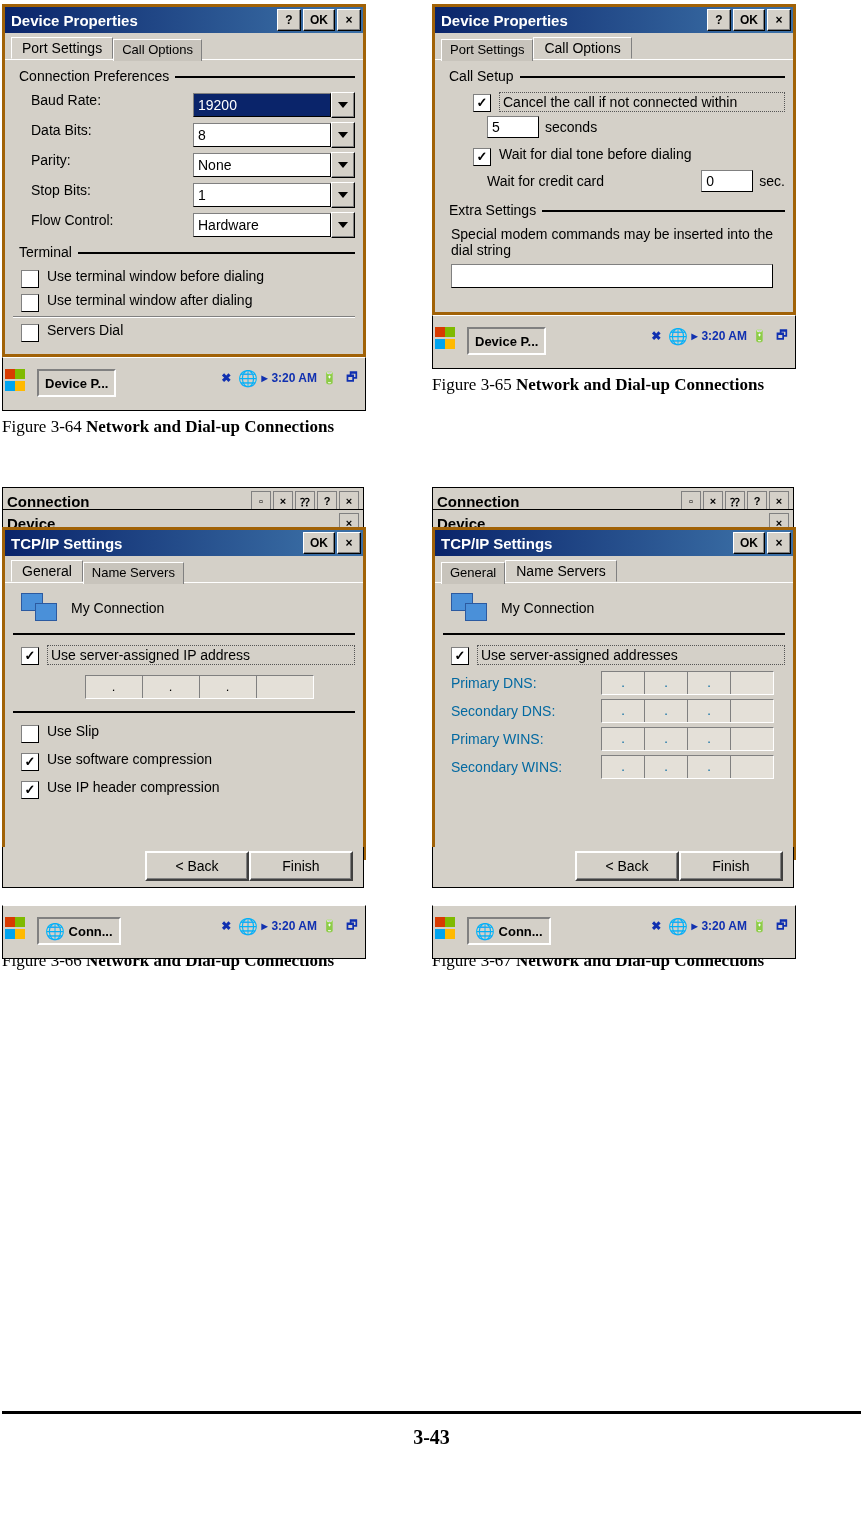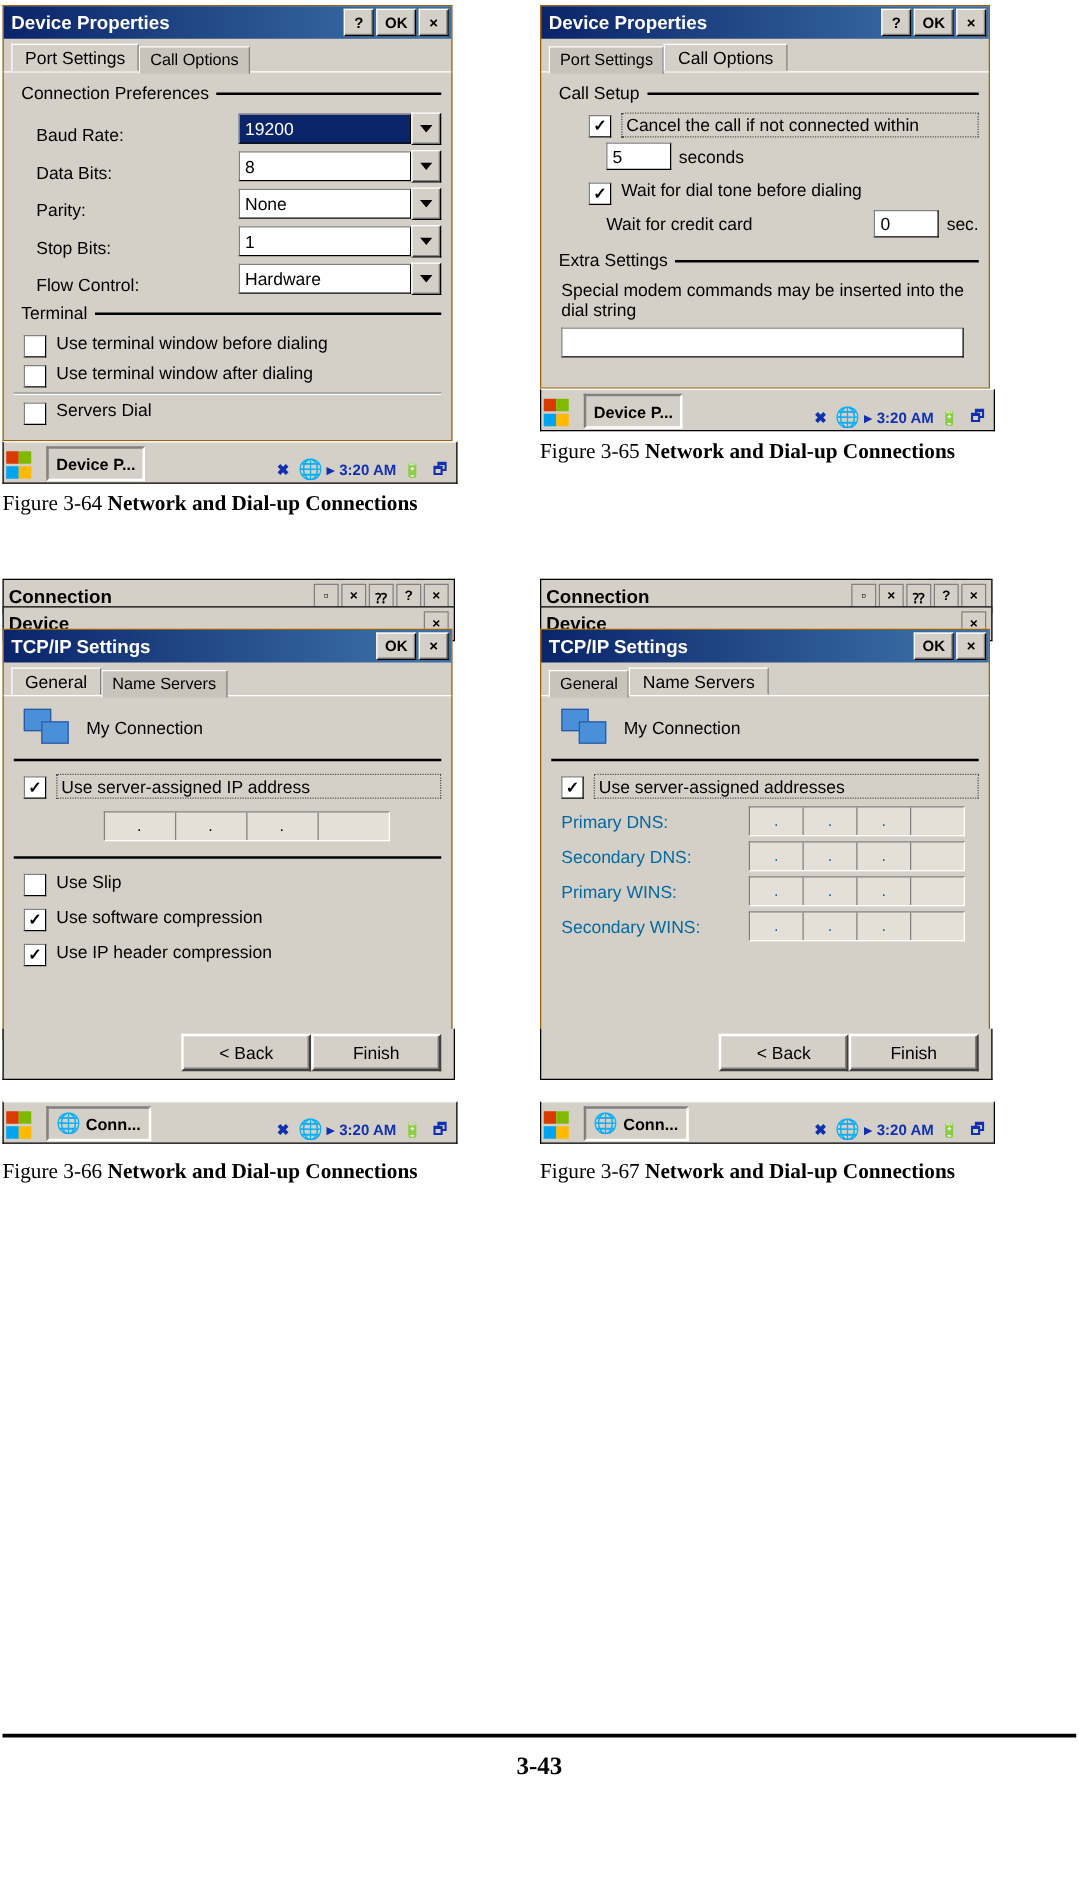--- a/index.html
+++ b/index.html
@@ -23,21 +23,21 @@
   .caption {
     font-family: "Times New Roman", serif;
     font-size: 17px;
     margin: 6px 0 40px 0;
   }
   .caption b { font-weight: bold; }
 
   
   .window {
     background: #d4d0c8;
-    border: 1px solid #a16207;
+    border: 3px solid #a16207;
     width: 358px;
   }
   .titlebar {
     background: linear-gradient(to right, #0a246a, #3a6ea5 90%);
     color: #fff;
     display: flex;
     align-items: center;
     height: 26px;
     padding: 0 2px;
     font-weight: bold;
@@ -89,21 +89,21 @@
     margin: 2px 0 4px 6px;
   }
   .group-line {
     display: flex; align-items: center; gap: 6px;
   }
   .group-line hr {
     flex:1; border:none; border-top:2px solid #000; margin:0;
   }
 
   .field-row {
-    display: flex; align-items: flex-end;
+    display: flex; align-items: flex-start;
     margin: 4px 0 4px 18px;
   }
   .field-row .lbl { width: 130px; font-size: 14px; }
   .combo {
     display: flex; align-items: center; flex:1;padding-left:32px;
   }
   .combo .val {
     flex:1; background:#fff; border:1px solid #000;
     border-top-color:#808080; border-left-color:#808080;
     height:22px; line-height:22px; padding:0 4px; font-size:14px;
@@ -142,25 +142,25 @@
   .wide-input {
     width: 320px; height:22px; background:#fff;
     border:1px solid #000; border-top-color:#808080; border-left-color:#808080;
     margin: 6px 0 6px 8px;
   }
 
   .hr { border:none; border-top:1px solid #808080; border-bottom:1px solid #fff; margin:4px 0; }
 
   
   .taskbar {
-    display:flex; align-items:flex-end;
+    display:flex; align-items:flex-start;
     background:#d4d0c8;
     border-top:1px solid #fff;
     height:30px;
-    padding:1px 2px;
+    padding:11px 2px;
     width:358px;
     border-left:1px solid #000; border-right:1px solid #000; border-bottom:1px solid #000;
   }
   .start {
     width:28px; height:24px;
     display:flex;
     flex-wrap:wrap;
   }
   .start span {
     width:10px; height:10px; display:block;

